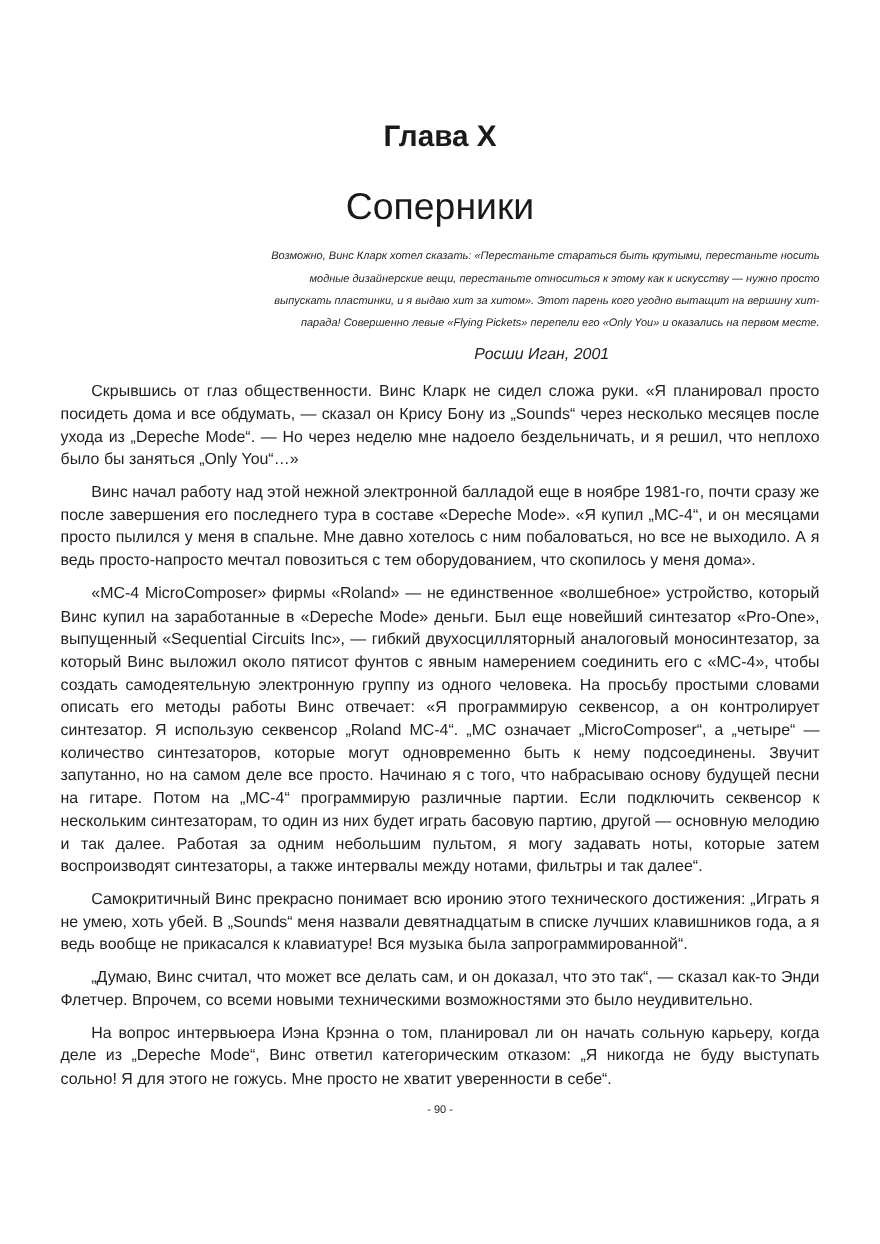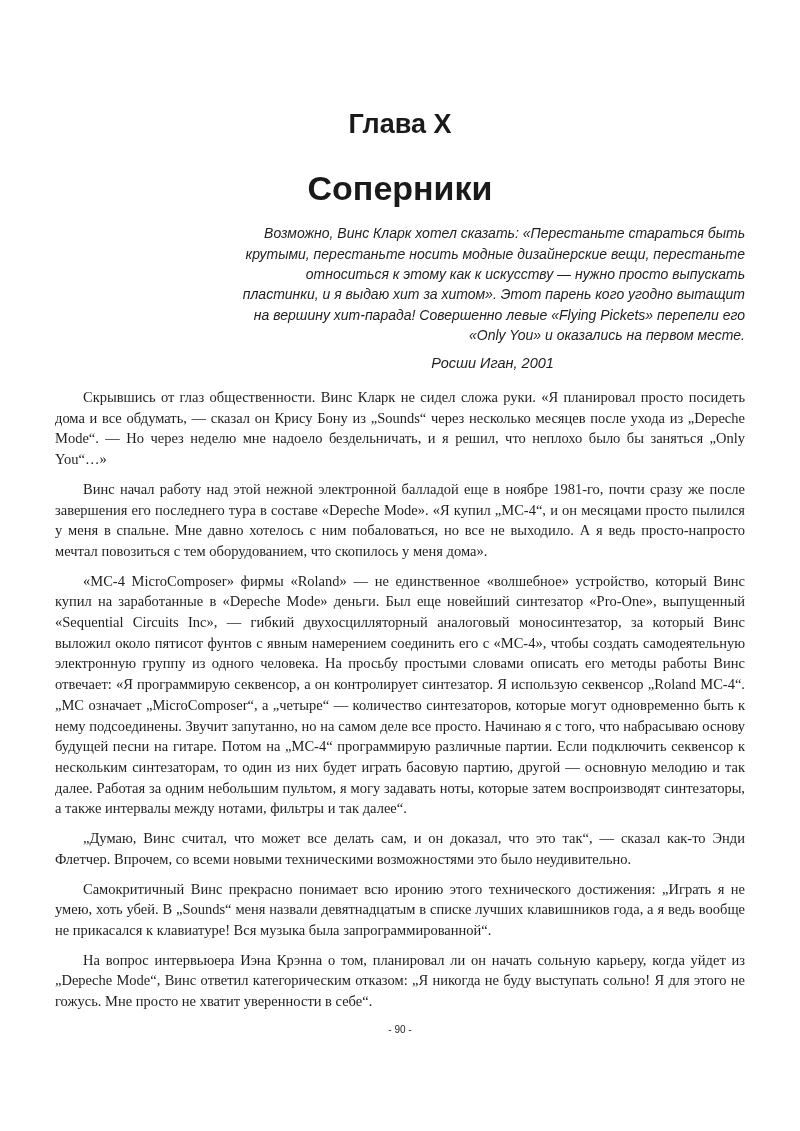--- a/index.html
+++ b/index.html
@@ -22,33 +22,33 @@
   .chapter-title {
     font-size: 27px;
     font-weight: bold;
     text-align: center;
     line-height: 1.2;
     margin: 0 0 28px 0;
     color: #1a1a1a;
   }
   .section-title {
     font-size: 34px;
-    font-weight: bold;
+    font-weight: normal;
     text-align: center;
     line-height: 1.2;
     margin: 0 0 14px 0;
     color: #1a1a1a;
   }
   .epigraph {
     width: 505px;
     margin-left: auto;
     margin-right: 0;
     text-align: right;
     font-style: italic;
-    font-size: 14px;
+    font-size: 10px;
     line-height: 20.4px;
     color: #1e1e1e;
   }
   .epigraph-attribution {
     width: 505px;
     margin-left: auto;
     margin-right: 0;
     margin-top: 7px;
     margin-bottom: 14px;
     text-align: center;
@@ -57,21 +57,20 @@
     line-height: 20.4px;
     color: #1e1e1e;
   }
   .body-text p {
     font-size: 14.5px;
     line-height: 20.7px;
     text-align: justify;
     text-indent: 28px;
     margin: 0 0 9px 0;
     color: #1e1e1e;
-    font-family: Liberation Serif, serif;
   }
   .page-footer {
     text-align: center;
     font-size: 10px;
     line-height: 18px;
     margin-top: 2px;
     color: #1e1e1e;
   }
 </style>
 </head>
@@ -84,20 +83,20 @@
   <h2 class="section-title">Соперники</h2>
 
   <div class="epigraph">Возможно, Винс Кларк хотел сказать: «Перестаньте стараться быть крутыми, перестаньте носить модные дизайнерские вещи, перестаньте относиться к этому как к искусству — нужно просто выпускать пластинки, и я выдаю хит за хитом». Этот парень кого угодно вытащит на вершину хит-парада! Совершенно левые «Flying Pickets» перепели его «Only You» и оказались на первом месте.</div>
 
   <div class="epigraph-attribution">Росши Иган, 2001</div>
 
   <div class="body-text">
     <p>Скрывшись от глаз общественности. Винс Кларк не сидел сложа руки. «Я планировал просто посидеть дома и все обдумать, — сказал он Крису Бону из „Sounds“ через несколько месяцев после ухода из „Depeche Mode“. — Но через неделю мне надоело бездельничать, и я решил, что неплохо было бы заняться „Only You“…»</p>
     <p>Винс начал работу над этой нежной электронной балладой еще в ноябре 1981-го, почти сразу же после завершения его последнего тура в составе «Depeche Mode». «Я купил „MC-4“, и он месяцами просто пылился у меня в спальне. Мне давно хотелось с ним побаловаться, но все не выходило. А я ведь просто-напросто мечтал повозиться с тем оборудованием, что скопилось у меня дома».</p>
     <p>«MC-4 MicroComposer» фирмы «Roland» — не единственное «волшебное» устройство, который Винс купил на заработанные в «Depeche Mode» деньги. Был еще новейший синтезатор «Pro-One», выпущенный «Sequential Circuits Inc», — гибкий двухосцилляторный аналоговый моносинтезатор, за который Винс выложил около пятисот фунтов с явным намерением соединить его с «MC-4», чтобы создать самодеятельную электронную группу из одного человека. На просьбу простыми словами описать его методы работы Винс отвечает: «Я программирую секвенсор, а он контролирует синтезатор. Я использую секвенсор „Roland MC-4“. „MC означает „MicroComposer“, а „четыре“ — количество синтезаторов, которые могут одновременно быть к нему подсоединены. Звучит запутанно, но на самом деле все просто. Начинаю я с того, что набрасываю основу будущей песни на гитаре. Потом на „MC-4“ программирую различные партии. Если подключить секвенсор к нескольким синтезаторам, то один из них будет играть басовую партию, другой — основную мелодию и так далее. Работая за одним небольшим пультом, я могу задавать ноты, которые затем воспроизводят синтезаторы, а также интервалы между нотами, фильтры и так далее“.</p>
+    <p>Самокритичный Винс прекрасно понимает всю иронию этого технического достижения: „Играть я не умею, хоть убей. В „Sounds“ меня назвали девятнадцатым в списке лучших клавишников года, а я ведь вообще не прикасался к клавиатуре! Вся музыка была запрограммированной“.</p>
     <p>„Думаю, Винс считал, что может все делать сам, и он доказал, что это так“, — сказал как-то Энди Флетчер. Впрочем, со всеми новыми техническими возможностями это было неудивительно.</p>
-    <p>Самокритичный Винс прекрасно понимает всю иронию этого технического достижения: „Играть я не умею, хоть убей. В „Sounds“ меня назвали девятнадцатым в списке лучших клавишников года, а я ведь вообще не прикасался к клавиатуре! Вся музыка была запрограммированной“.</p>
-    <p>На вопрос интервьюера Иэна Крэнна о том, планировал ли он начать сольную карьеру, когда уйдет из „Depeche Mode“, Винс ответил категорическим отказом: „Я никогда не буду выступать сольно! Я для этого не гожусь. Мне просто не хватит уверенности в себе“.</p>
+    <p>На вопрос интервьюера Иэна Крэнна о том, планировал ли он начать сольную карьеру, когда деле из „Depeche Mode“, Винс ответил категорическим отказом: „Я никогда не буду выступать сольно! Я для этого не гожусь. Мне просто не хватит уверенности в себе“.</p>
   </div>
 
   <div class="page-footer">- 90 -</div>
 
 </div>
 
 </body></html>

